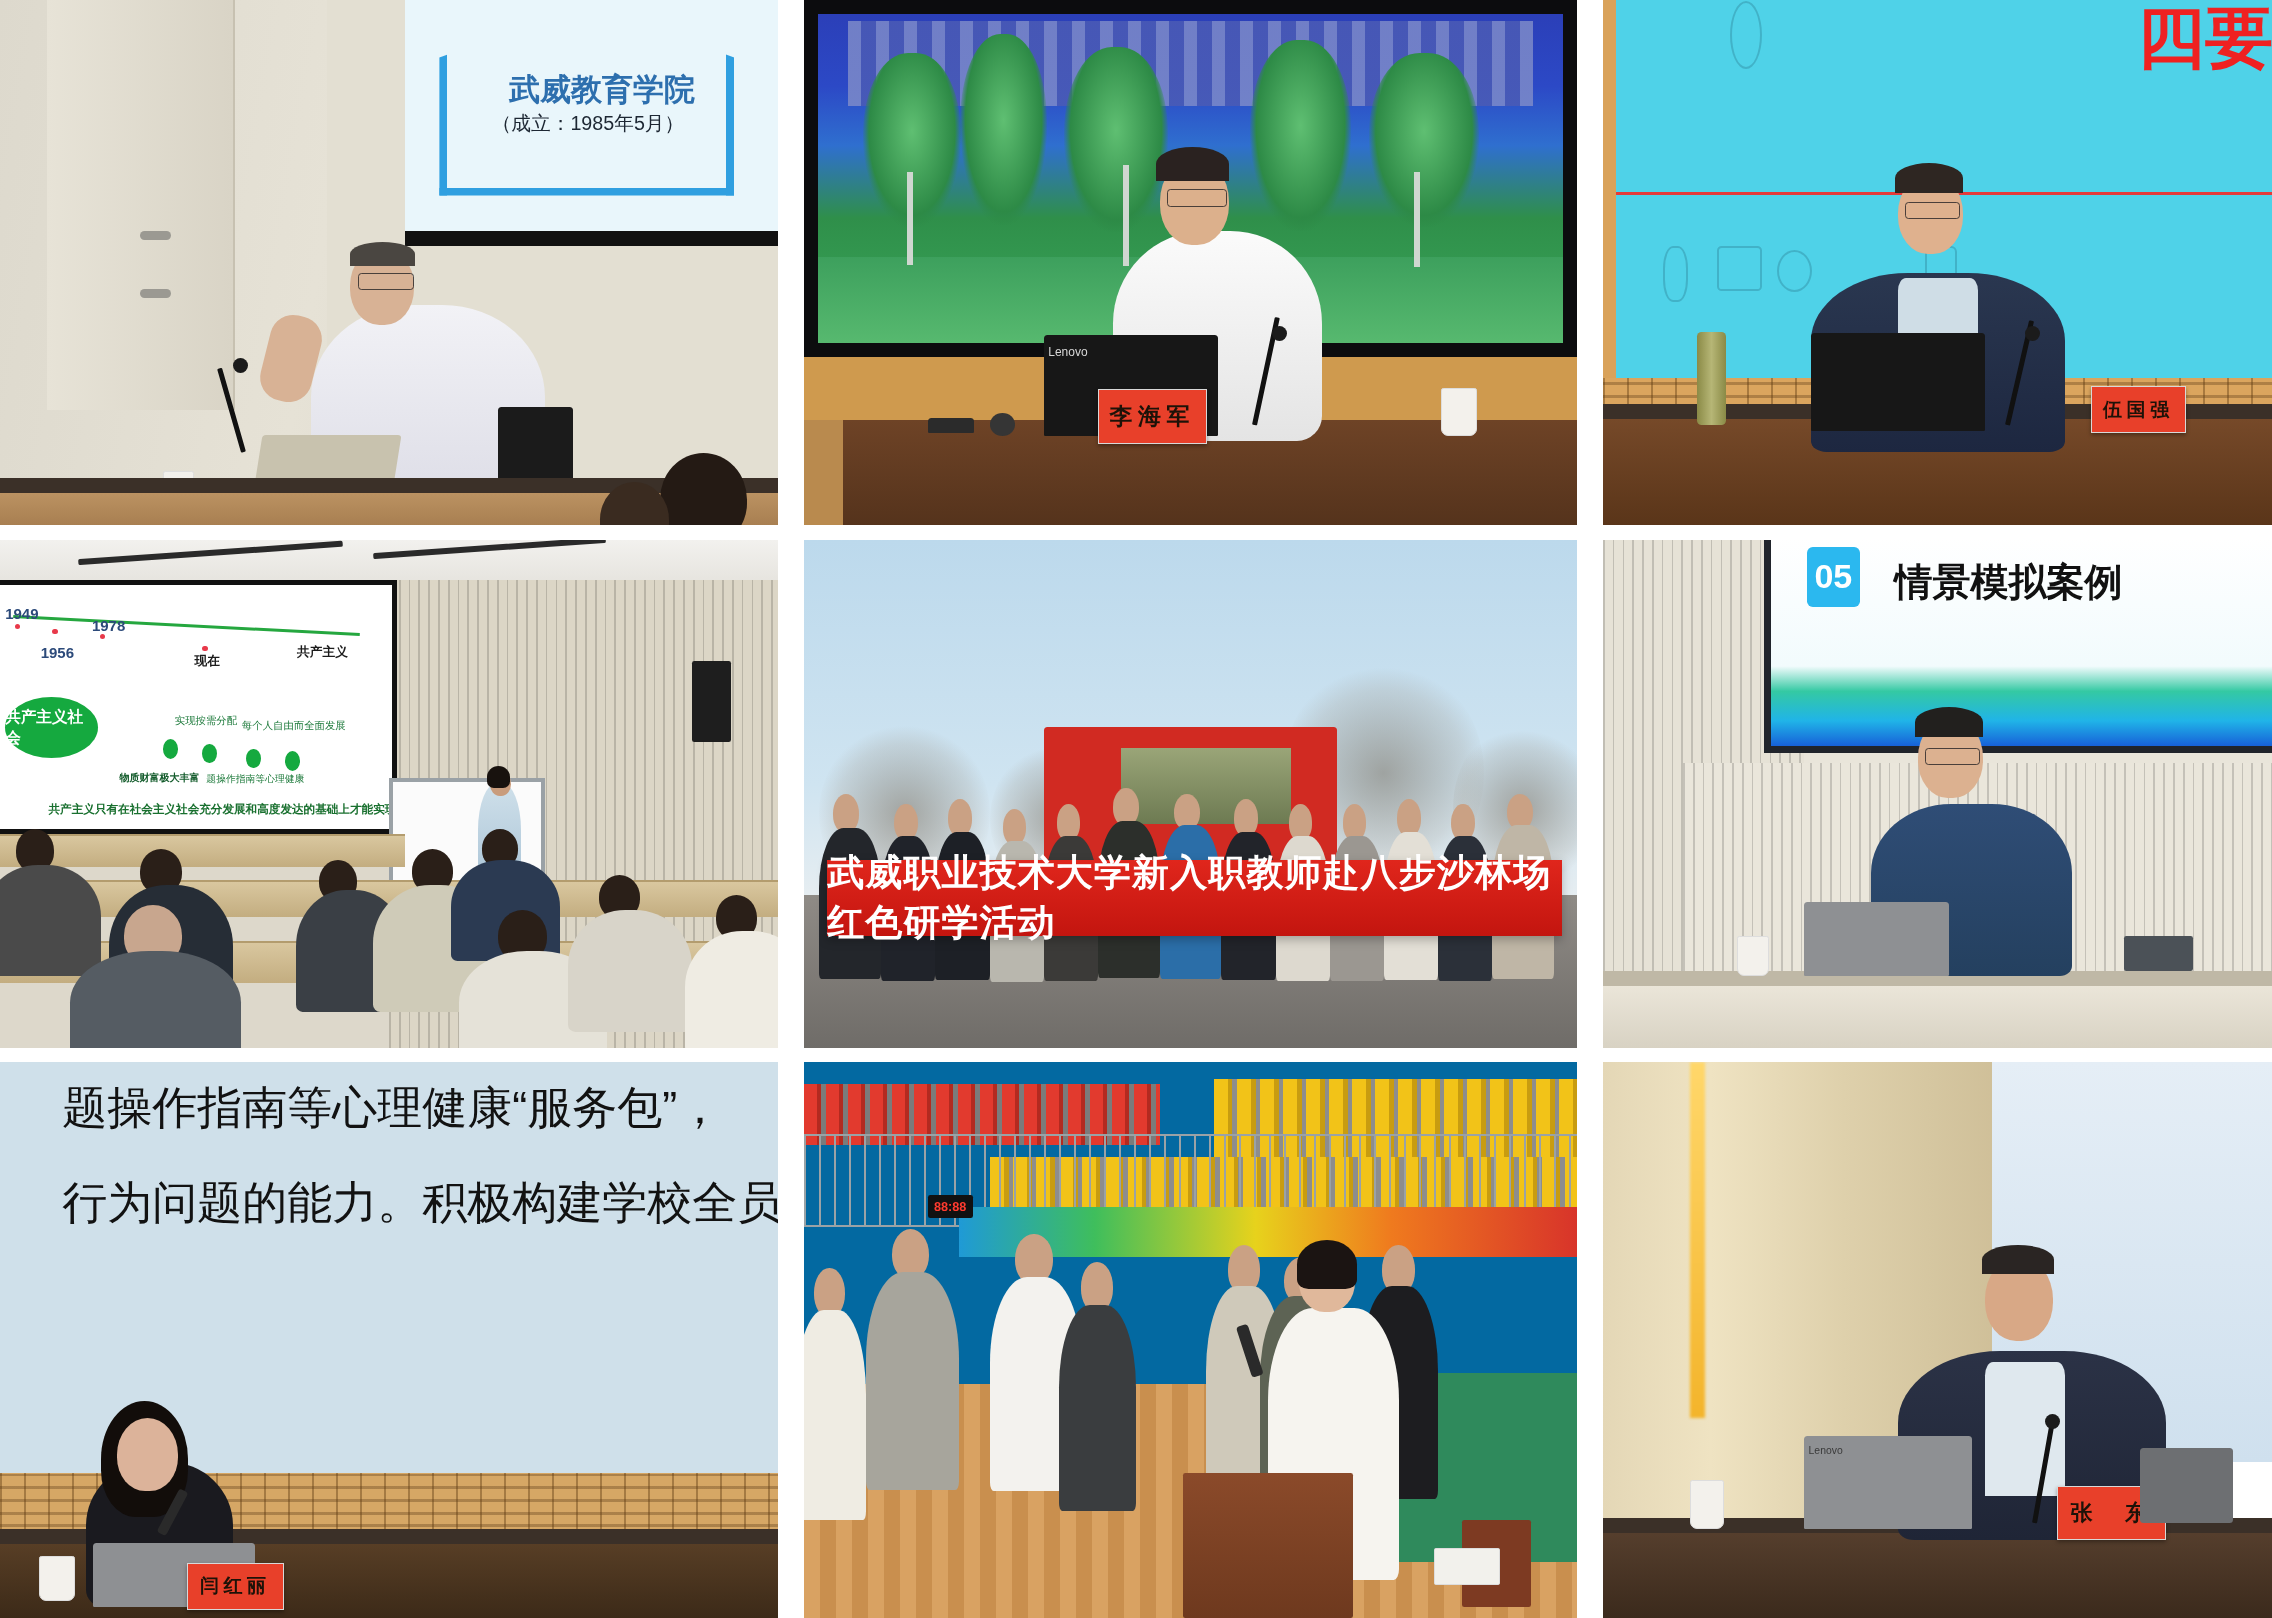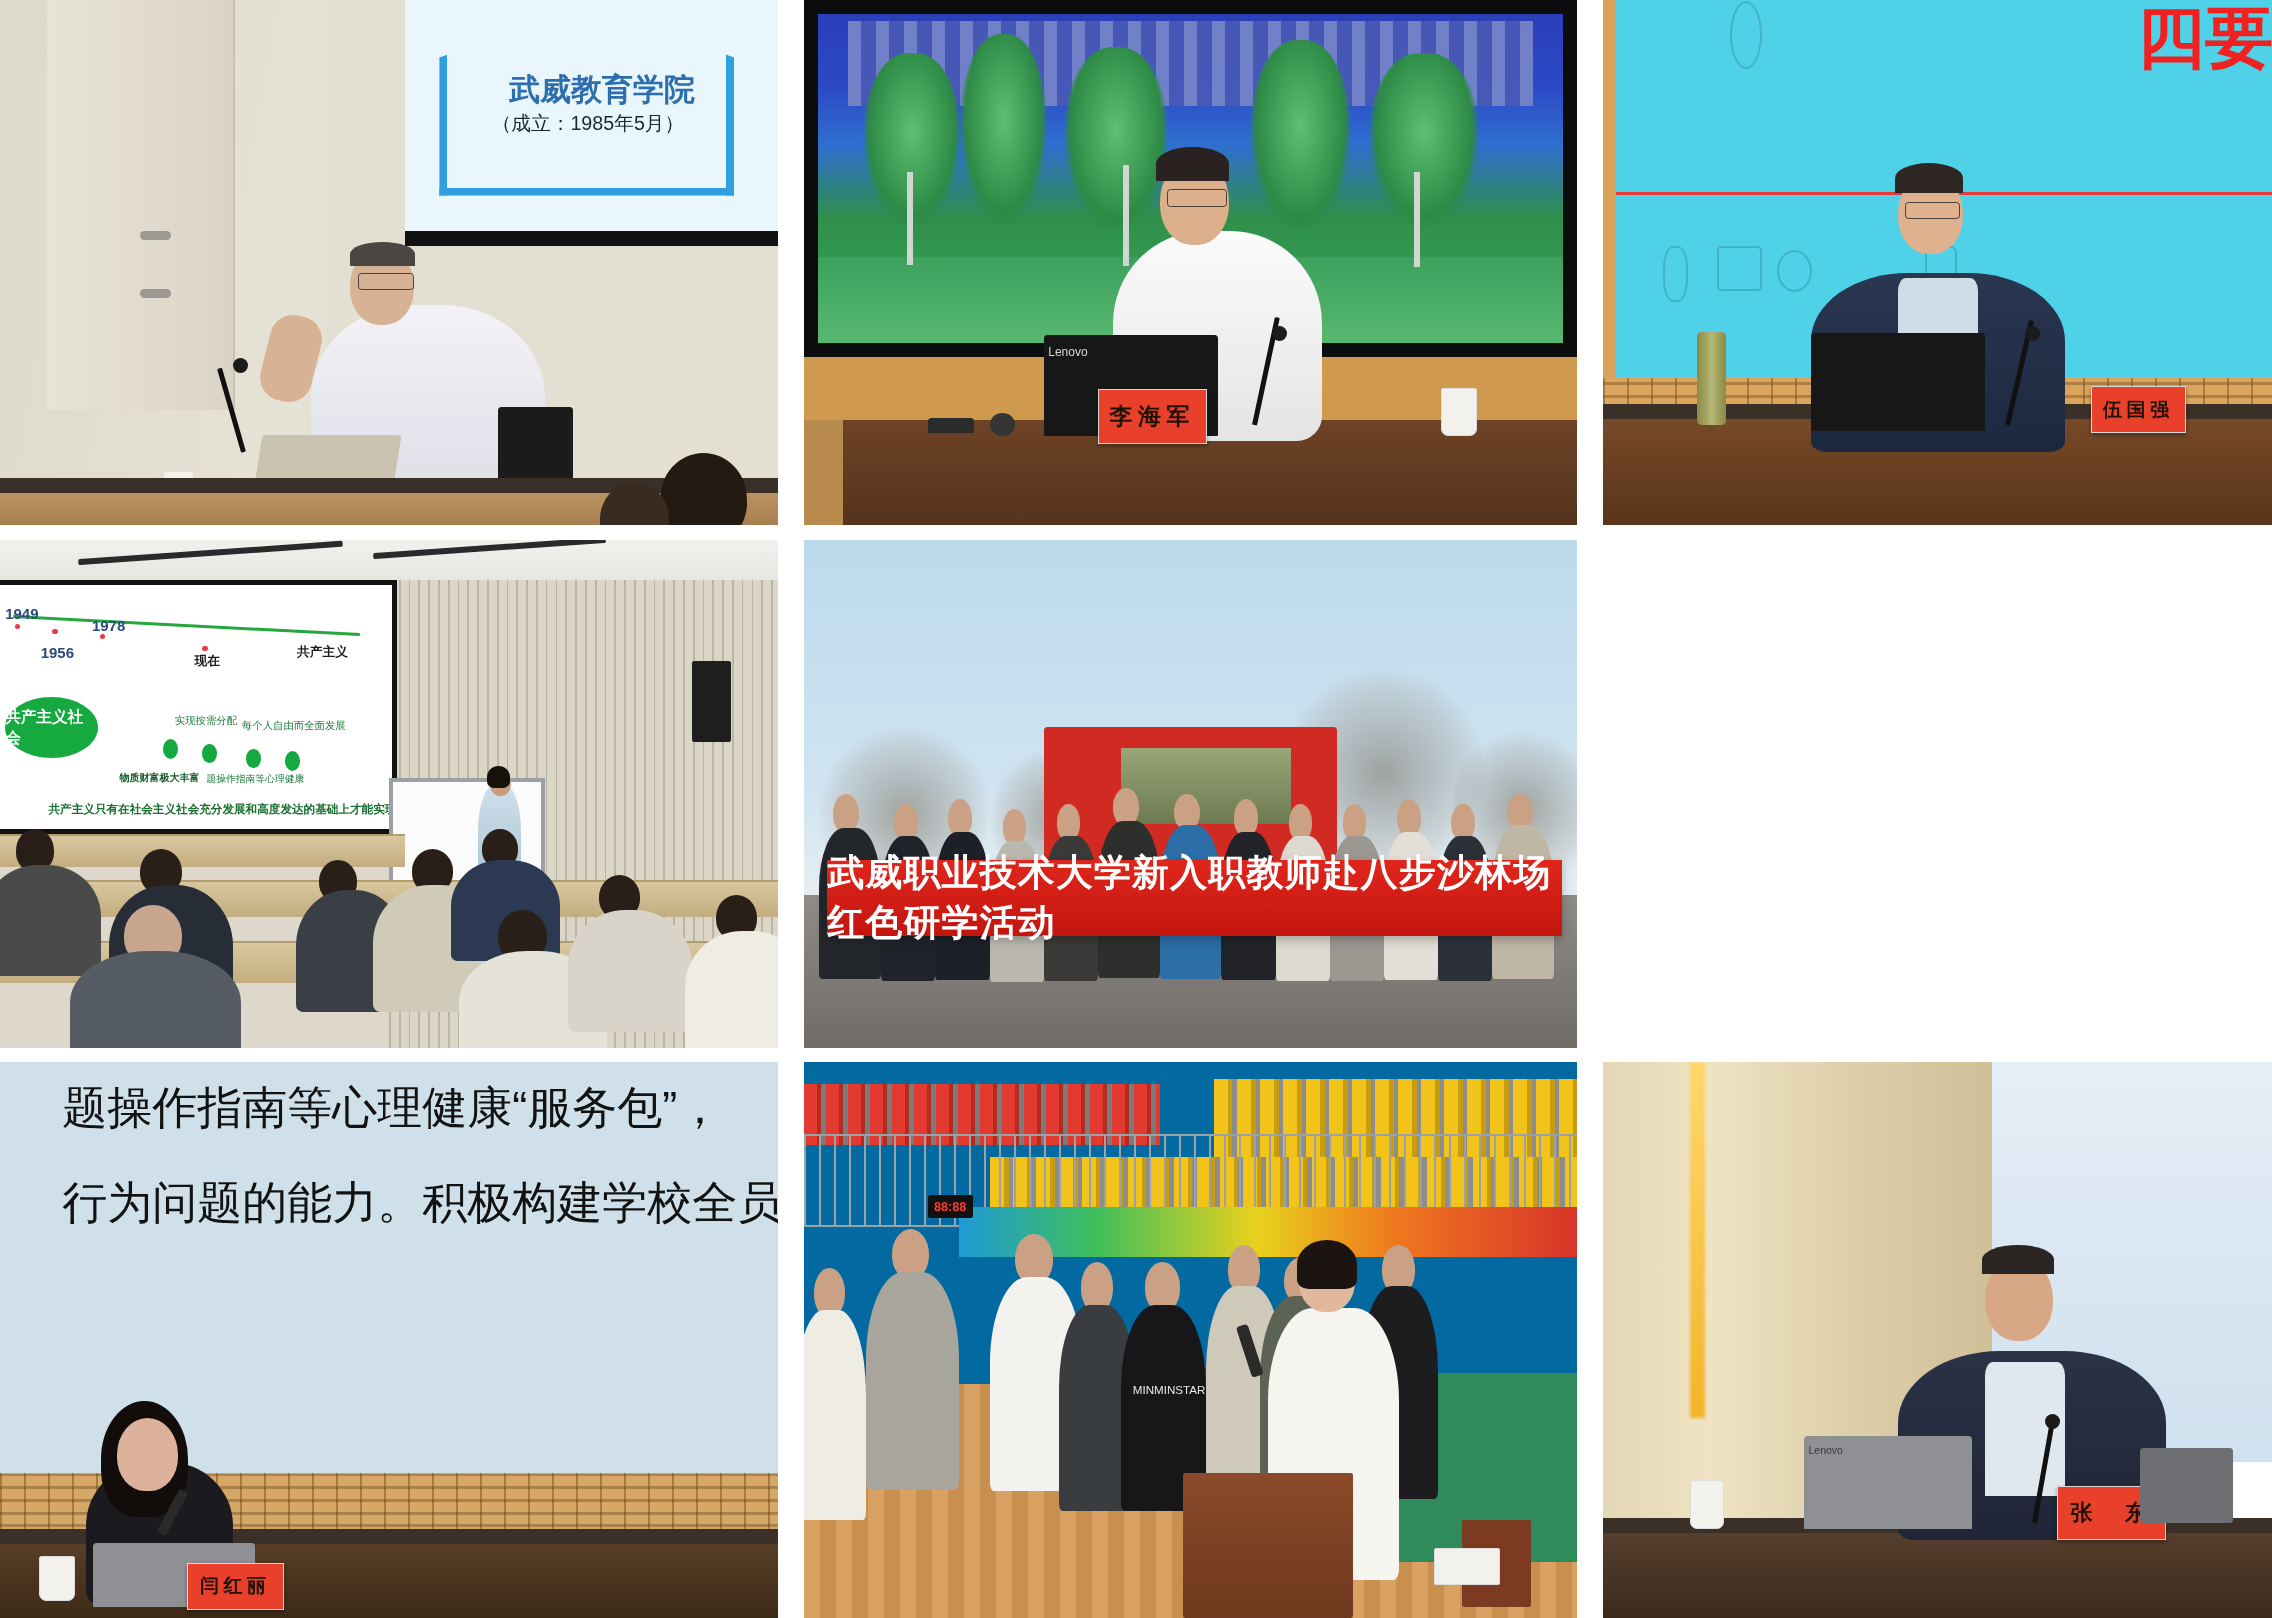--- a/index.html
+++ b/index.html
@@ -372,20 +372,40 @@
       </div>
       <div class="pers" style="left:89%;top:50%;width:8%;height:48%">
         <div class="perhead" style="left:24%;top:0;width:42%;height:15%"></div>
         <div class="perbody" style="left:0;top:13%;width:100%;height:63%;background:#bfb6a6"></div>
       </div>
 
       <div class="t5banner" style="left:3%;right:2%;top:63%;height:15%;font-size:37px">武威职业技术大学新入职教师赴八步沙林场红色研学活动</div>
     </div>
   </div>
 
+  <div class="cell c6">
+    <div class="photo" style="background:#e9e5da">
+      <div class="wall slatwall" style="left:0;top:0;width:30%;height:100%;background-color:#e6e2d6"></div>
+      <div class="t6slide">
+        <div class="t6num" style="left:7%;top:5%;width:53px;height:60px;font-size:34px">05</div>
+        <div class="t6h" style="left:24%;top:10%;font-size:38px">情景模拟案例</div>
+      </div>
+      <div class="wall slatwall" style="left:12%;top:44%;right:0;bottom:14%;background-color:#eae6db"></div>
+      <div class="desk" style="height:15%;background:linear-gradient(180deg,#efeade,#d8d2c3)">
+        <div class="deskTop" style="background:#bfb8a6"></div>
+      </div>
+      <div class="t6polo" style="left:40%;top:52%;width:30%;height:34%"></div>
+      <div class="head" style="left:47%;top:35%;width:65px;height:81px;background:#dcb190"></div>
+      <div class="head" style="left:46.5%;top:33%;width:68px;height:30px;background:#22201e;border-radius:52% 52% 0 0"></div>
+      <div class="glasses" style="left:48%;top:41%;width:53px;height:15px"></div>
+      <div class="laptop silver" style="left:30%;bottom:14%;width:145px;height:74px"></div>
+      <div class="cup" style="left:20%;bottom:14%;width:30px;height:38px"></div>
+      <div class="laptop" style="right:12%;bottom:15%;width:69px;height:35px;background:#4b5157;border-radius:2.3px"></div>
+    </div>
+  </div>
 
   <div class="cell c7">
     <div class="photo" style="background:#cfd9de">
       <div class="t7slide">
         <div class="t7line" style="left:8%;top:4%;font-size:45px">题操作指南等心理健康“服务包”，</div>
         <div class="t7line" style="left:8%;top:27%;font-size:45px">行为问题的能力。积极构建学校全员</div>
       </div>
       <div class="wall pegwall" style="left:0;top:74%;right:0;height:12%;background-color:#d6a765"></div>
       <div class="desk" style="height:16%;background:linear-gradient(180deg,#5d4228,#3c2a18)">
           <div class="deskTop"></div>
@@ -421,25 +441,20 @@
         <div class="perbody" style="left:0;top:11%;width:100%;height:56%;background:#a7a59c"></div>
       </div>
       <div class="pers" style="left:24%;top:31%;width:12%;height:69%">
         <div class="perhead" style="left:28%;top:0;width:40%;height:13%"></div>
         <div class="perbody" style="left:0;top:11%;width:100%;height:56%;background:#f3f2ee"></div>
       </div>
       <div class="pers" style="left:33%;top:36%;width:10%;height:64%">
         <div class="perhead" style="left:28%;top:0;width:42%;height:14%"></div>
         <div class="perbody" style="left:0;top:12%;width:100%;height:58%;background:#3a3d3f"></div>
       </div>
-      <div class="pers" style="left:41%;top:36%;width:11%;height:64%">
-        <div class="perhead" style="left:28%;top:0;width:42%;height:14%"></div>
-        <div class="perbody" style="left:0;top:12%;width:100%;height:58%;background:#17171a"></div>
-        <div style="position:absolute;left:14%;top:34%;color:#e9e9e9;font-size:11.6px">MINMINSTAR</div>
-      </div>
       <div class="pers" style="left:52%;top:33%;width:10%;height:67%">
         <div class="perhead" style="left:28%;top:0;width:42%;height:13%"></div>
         <div class="perbody" style="left:0;top:11%;width:100%;height:57%;background:#cfc9ba"></div>
       </div>
       <div class="pers" style="left:59%;top:35%;width:11%;height:65%">
         <div class="perhead" style="left:28%;top:0;width:42%;height:13%"></div>
         <div class="perbody" style="left:0;top:11%;width:100%;height:57%;background:#5d6354"></div>
       </div>
       <div class="pers" style="left:72%;top:33%;width:10%;height:67%">
         <div class="perhead" style="left:28%;top:0;width:42%;height:13%"></div>

